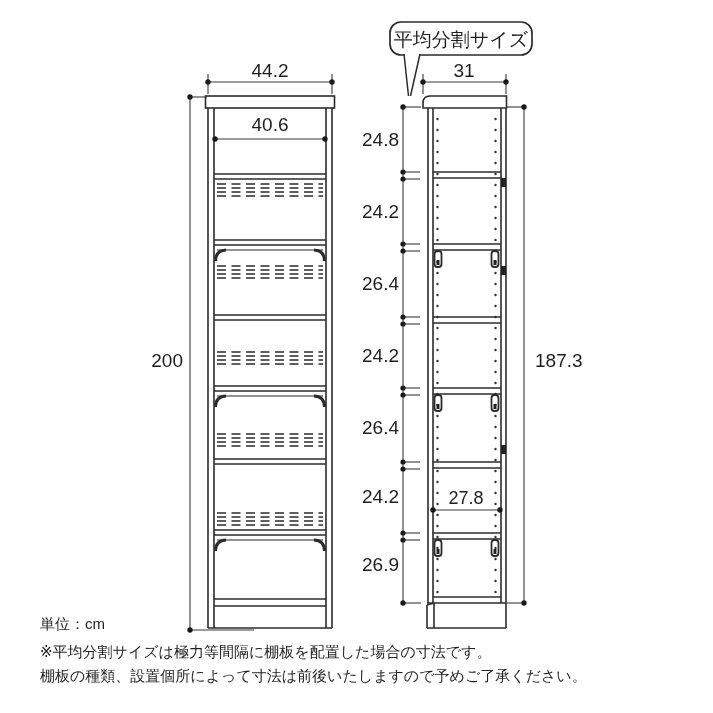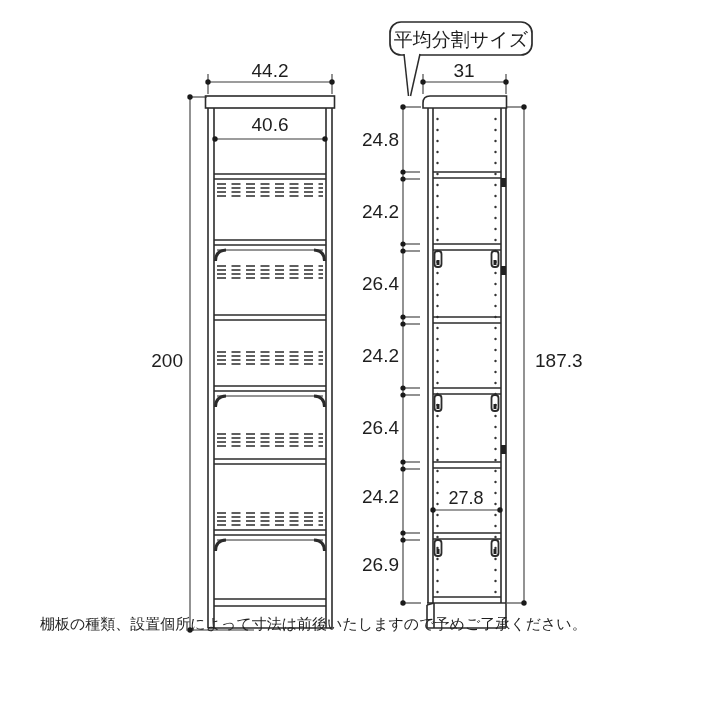--- a/index.html
+++ b/index.html
@@ -225,14 +225,16 @@
   <g>
     <rect x="390" y="22" width="142" height="33" rx="11" fill="#ffffff" stroke="#2b2b2b" stroke-width="1.7"></rect>
     <polygon points="404,53 420,53 409.5,97" fill="#ffffff" stroke="none"></polygon>
     <line x1="404" y1="54" x2="408.5" y2="96" stroke="#2b2b2b" stroke-width="1.5"></line>
     <line x1="420" y1="54" x2="410.5" y2="96" stroke="#2b2b2b" stroke-width="1.5"></line>
     <text class="bubble-label" x="461" y="45.5" text-anchor="middle">平均分割サイズ</text>
   </g>
 </svg>
 
 <div class="footer">
+  <div class="unit">単位：cm</div>
+  <div>※平均分割サイズは極力等間隔に棚板を配置した場合の寸法です。</div>
   <div class="indent">棚板の種類、設置個所によって寸法は前後いたしますので予めご了承ください。</div>
 </div>
 
 </body></html>

